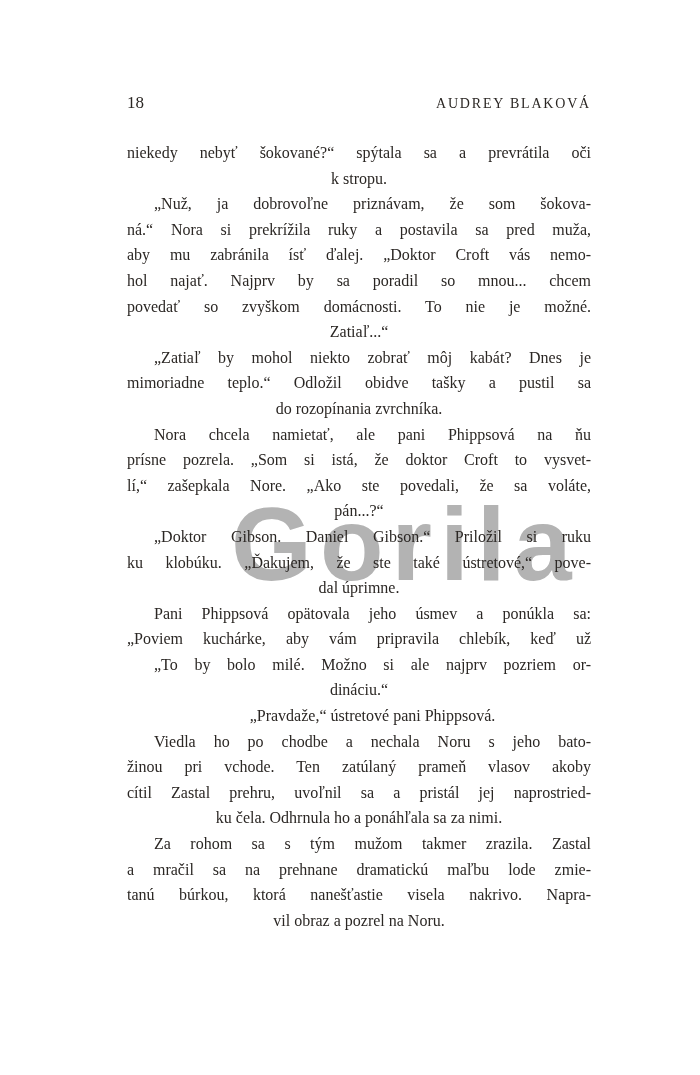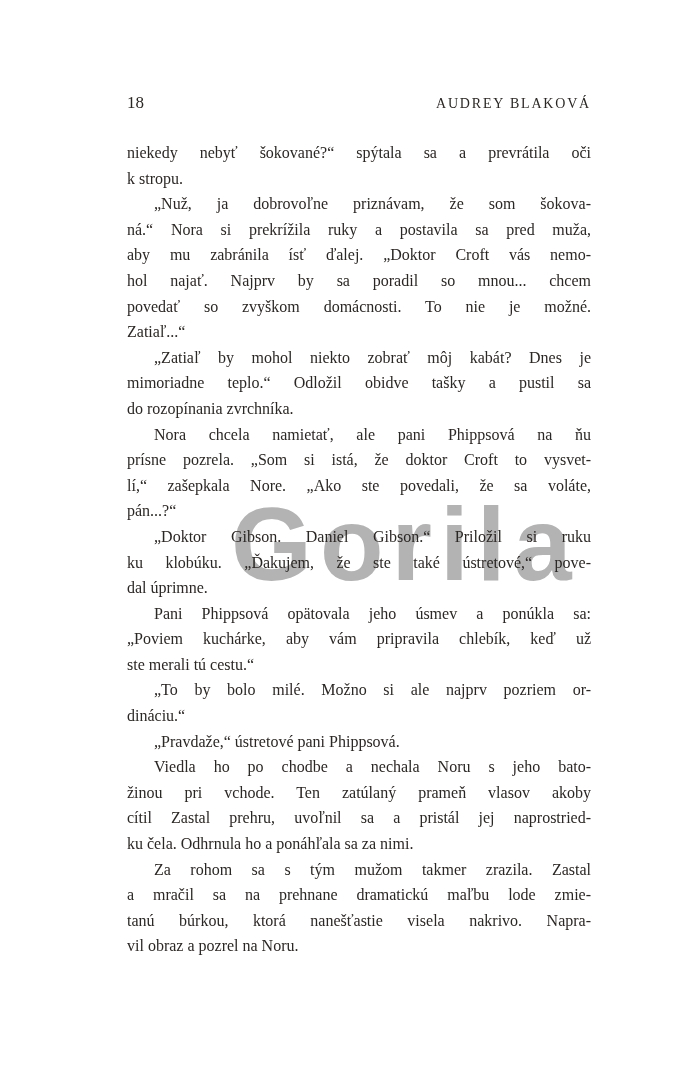--- a/index.html
+++ b/index.html
@@ -51,21 +51,21 @@
     position: absolute;
     left: 127px;
     top: 140px;
     width: 464px;
     z-index: 1;
     font-size: 16px;
   }
   .line {
     height: 25.6px;
     line-height: 25.6px;
-    text-align: left;
+    text-align: center;
     white-space: normal;
     overflow: visible;
   }
   .line.just {
     text-align: justify;
     text-align-last: justify;
   }
   .line.indent {
     padding-left: 27px;
   }
@@ -95,21 +95,20 @@
       <div class="line">do rozopínania zvrchníka.</div>
       <div class="line just indent">Nora chcela namietať, ale pani Phippsová na ňu</div>
       <div class="line just">prísne pozrela. „Som si istá, že doktor Croft to vysvet-</div>
       <div class="line just">lí,“ zašepkala Nore. „Ako ste povedali, že sa voláte,</div>
       <div class="line">pán...?“</div>
       <div class="line just indent">„Doktor Gibson. Daniel Gibson.“ Priložil si ruku</div>
       <div class="line just">ku klobúku. „Ďakujem, že ste také ústretové,“ pove-</div>
       <div class="line">dal úprimne.</div>
       <div class="line just indent">Pani Phippsová opätovala jeho úsmev a ponúkla sa:</div>
       <div class="line just">„Poviem kuchárke, aby vám pripravila chlebík, keď už</div>
-      <div class="line">ste merali tú cestu.“</div>
       <div class="line just indent">„To by bolo milé. Možno si ale najprv pozriem or-</div>
       <div class="line">dináciu.“</div>
       <div class="line indent">„Pravdaže,“ ústretové pani Phippsová.</div>
       <div class="line just indent">Viedla ho po chodbe a nechala Noru s jeho bato-</div>
       <div class="line just">žinou pri vchode. Ten zatúlaný prameň vlasov akoby</div>
       <div class="line just">cítil Zastal prehru, uvoľnil sa a pristál jej naprostried-</div>
       <div class="line">ku čela. Odhrnula ho a ponáhľala sa za nimi.</div>
       <div class="line just indent">Za rohom sa s tým mužom takmer zrazila. Zastal</div>
       <div class="line just">a mračil sa na prehnane dramatickú maľbu lode zmie-</div>
       <div class="line just">tanú búrkou, ktorá nanešťastie visela nakrivo. Napra-</div>

